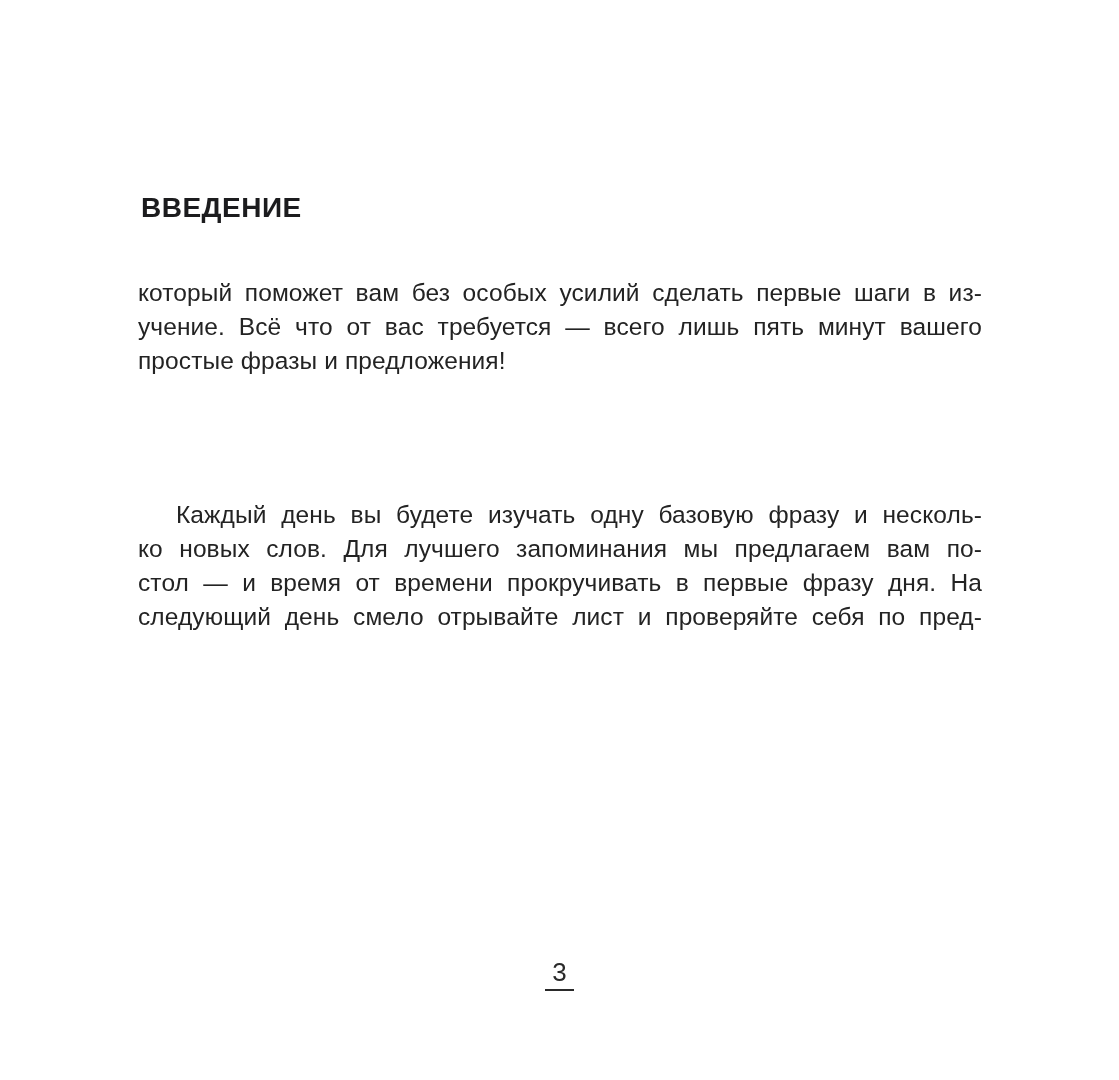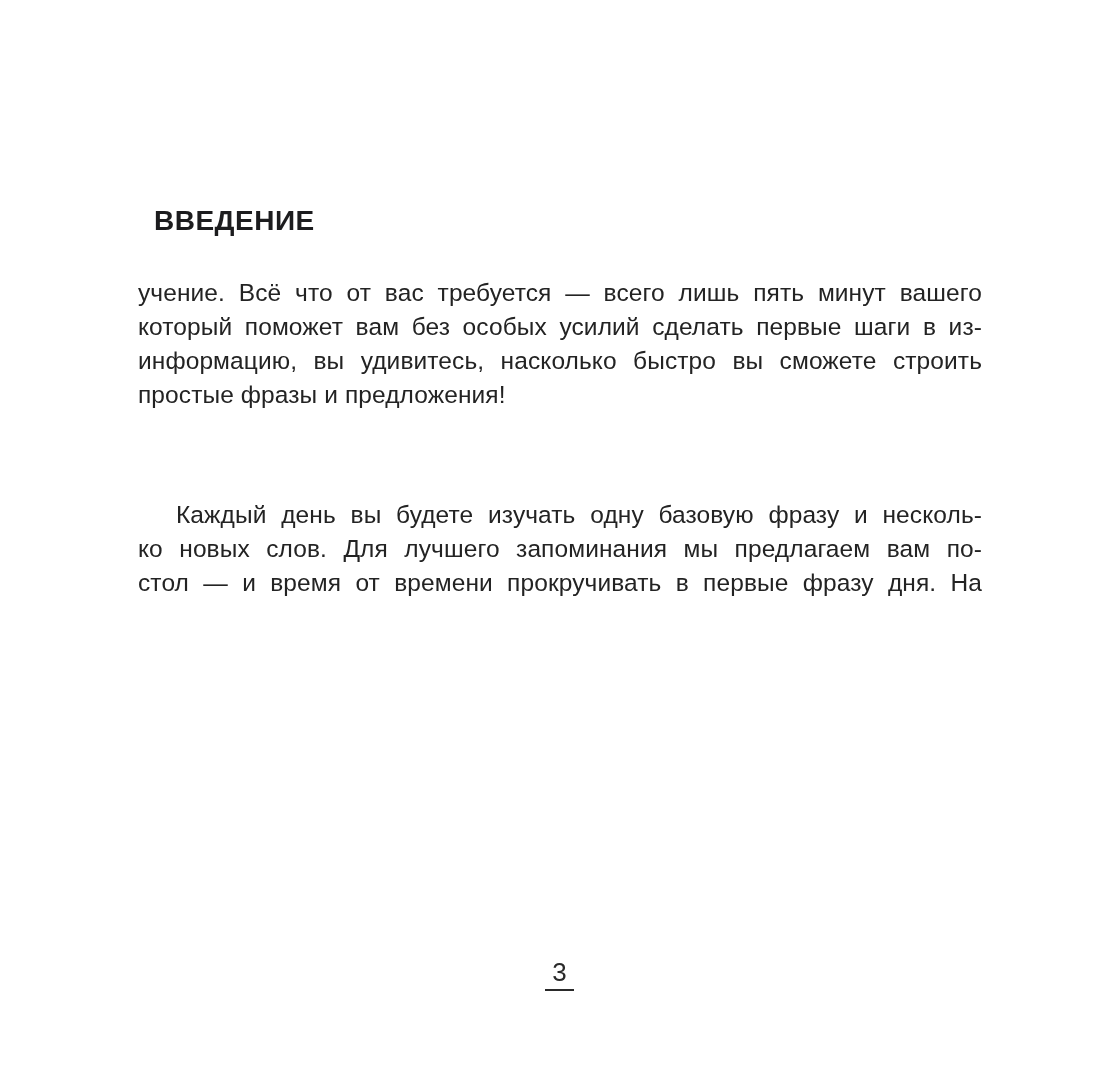--- a/index.html
+++ b/index.html
@@ -12,21 +12,21 @@
     width: 1119px;
     height: 1080px;
     background: #ffffff;
     font-family: "Liberation Sans", "DejaVu Sans", sans-serif;
     overflow: hidden;
   }
   .doc-title {
     position: absolute;
     left: 137px;
     top: 188px;
-    margin: 17px;
+    margin: 4px;
     font-size: 28px;
     font-weight: 700;
     letter-spacing: 0.5px;
     color: #1c1c1e;
   }
   .paragraph {
     position: absolute;
     left: 138px;
     width: 844px;
     color: #232323;
@@ -65,29 +65,29 @@
   }
 </style>
 </head>
 <body>
 
 <div class="page">
 
   <h1 class="doc-title">ВВЕДЕНИЕ</h1>
 
   <div class="paragraph paragraph-1">
+    <div class="text-line">который поможет вам без особых усилий сделать первые шаги в из-</div>
     <div class="text-line">учение. Всё что от вас требуется — всего лишь пять минут вашего</div>
-    <div class="text-line">который поможет вам без особых усилий сделать первые шаги в из-</div>
-    <div class="text-line">информацию, вы удивитесь, насколько быстро вы сможете строить</div>
     <div class="text-line last">простые фразы и предложения!</div>
   </div>
 
   <div class="paragraph paragraph-2">
     <div class="text-line indent">Каждый день вы будете изучать одну базовую фразу и несколь-</div>
     <div class="text-line">ко новых слов. Для лучшего запоминания мы предлагаем вам по-</div>
     <div class="text-line">стол — и время от времени прокручивать в первые фразу дня. На</div>
+    <div class="text-line">следующий день смело отрывайте лист и проверяйте себя по пред-</div>
   </div>
 
   <div class="page-number-wrap">
     <span class="page-number">3</span>
   </div>
 
 </div>
 
 </body></html>

